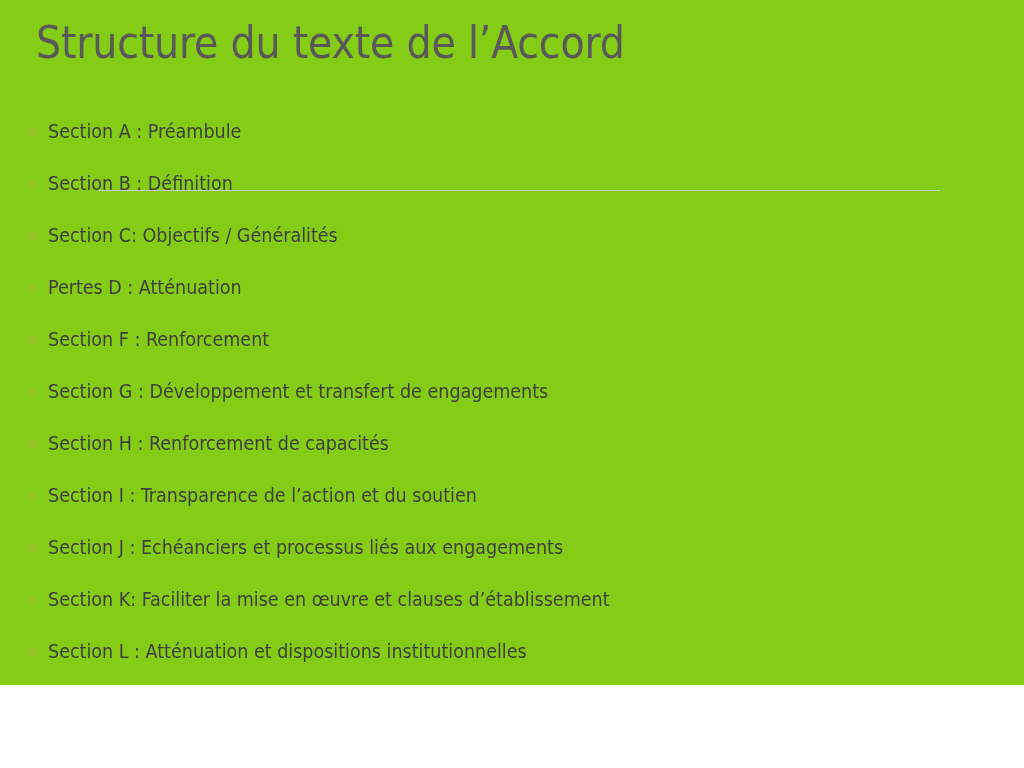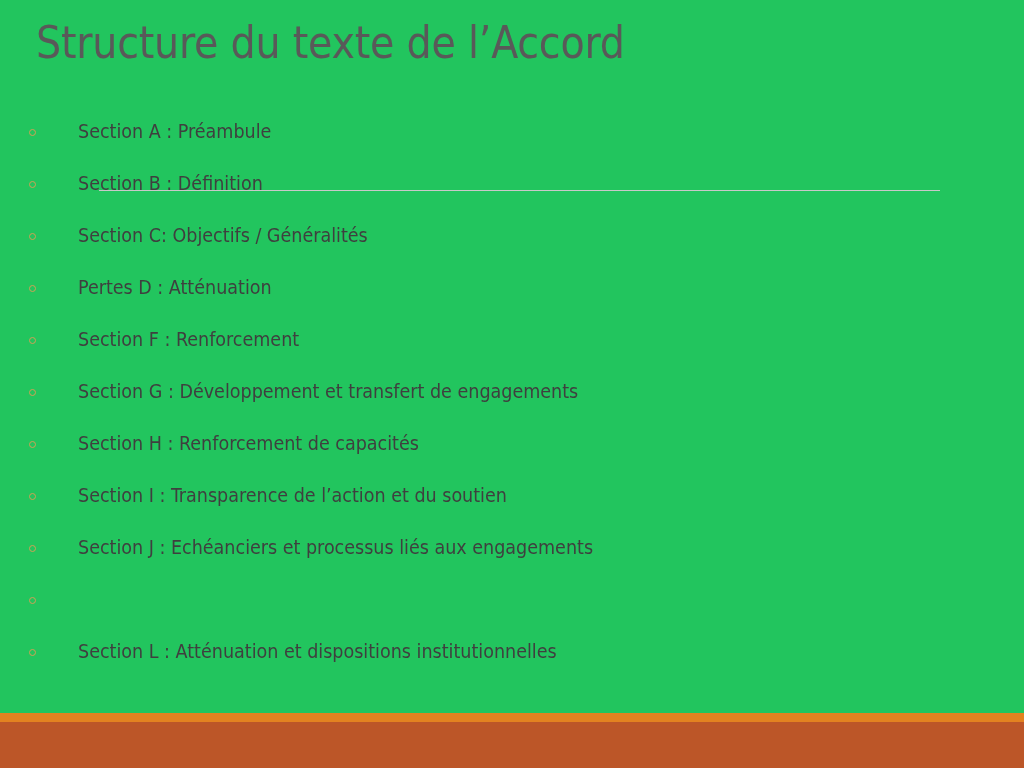--- a/index.html
+++ b/index.html
@@ -10,22 +10,22 @@
     width: 1024px;
     height: 768px;
     background: #ffffff;
     font-family: "Liberation Sans", sans-serif;
     overflow: hidden;
   }
 
   .slide {
     position: relative;
     width: 1024px;
-    height: 768px;
-    background: #22c55e;
+    height: 685px;
+    background: #84cc16;
     overflow: hidden;
   }
 
   .slide-title {
     position: absolute;
     left: 36px;
     top: 16px;
     width: 920px;
     font-family: "DejaVu Sans Condensed", "Liberation Sans", sans-serif;
     font-size: 44px;
@@ -67,21 +67,20 @@
     background: transparent;
   }
 
   .item-text {
     font-family: "DejaVu Sans Condensed", "Liberation Sans", sans-serif;
     font-size: 19.5px;
     font-weight: 400;
     color: #3f3f3f;
     line-height: 1.2;
     white-space: nowrap;
-    margin-left: 30px;
   }
 
   .divider-rule {
     position: absolute;
     left: 99px;
     top: 190px;
     width: 841px;
     height: 1px;
     background: #c9c9c9;
   }
@@ -143,20 +142,21 @@
     <li>
       <span class="bullet-mark"></span>
       <span class="item-text">Section I : Transparence de l’action et du soutien</span>
     </li>
     <li>
       <span class="bullet-mark"></span>
       <span class="item-text">Section J : Echéanciers et processus liés aux engagements</span>
     </li>
     <li>
       <span class="bullet-mark"></span>
+      <span class="item-text">Section K: Faciliter la mise en œuvre et clauses d’établissement</span>
     </li>
     <li>
       <span class="bullet-mark"></span>
       <span class="item-text">Section L : Atténuation et dispositions institutionnelles</span>
     </li>
   </ul>
 
   <div class="divider-rule"></div>
 
   <div class="footer-accent-strip"></div>

